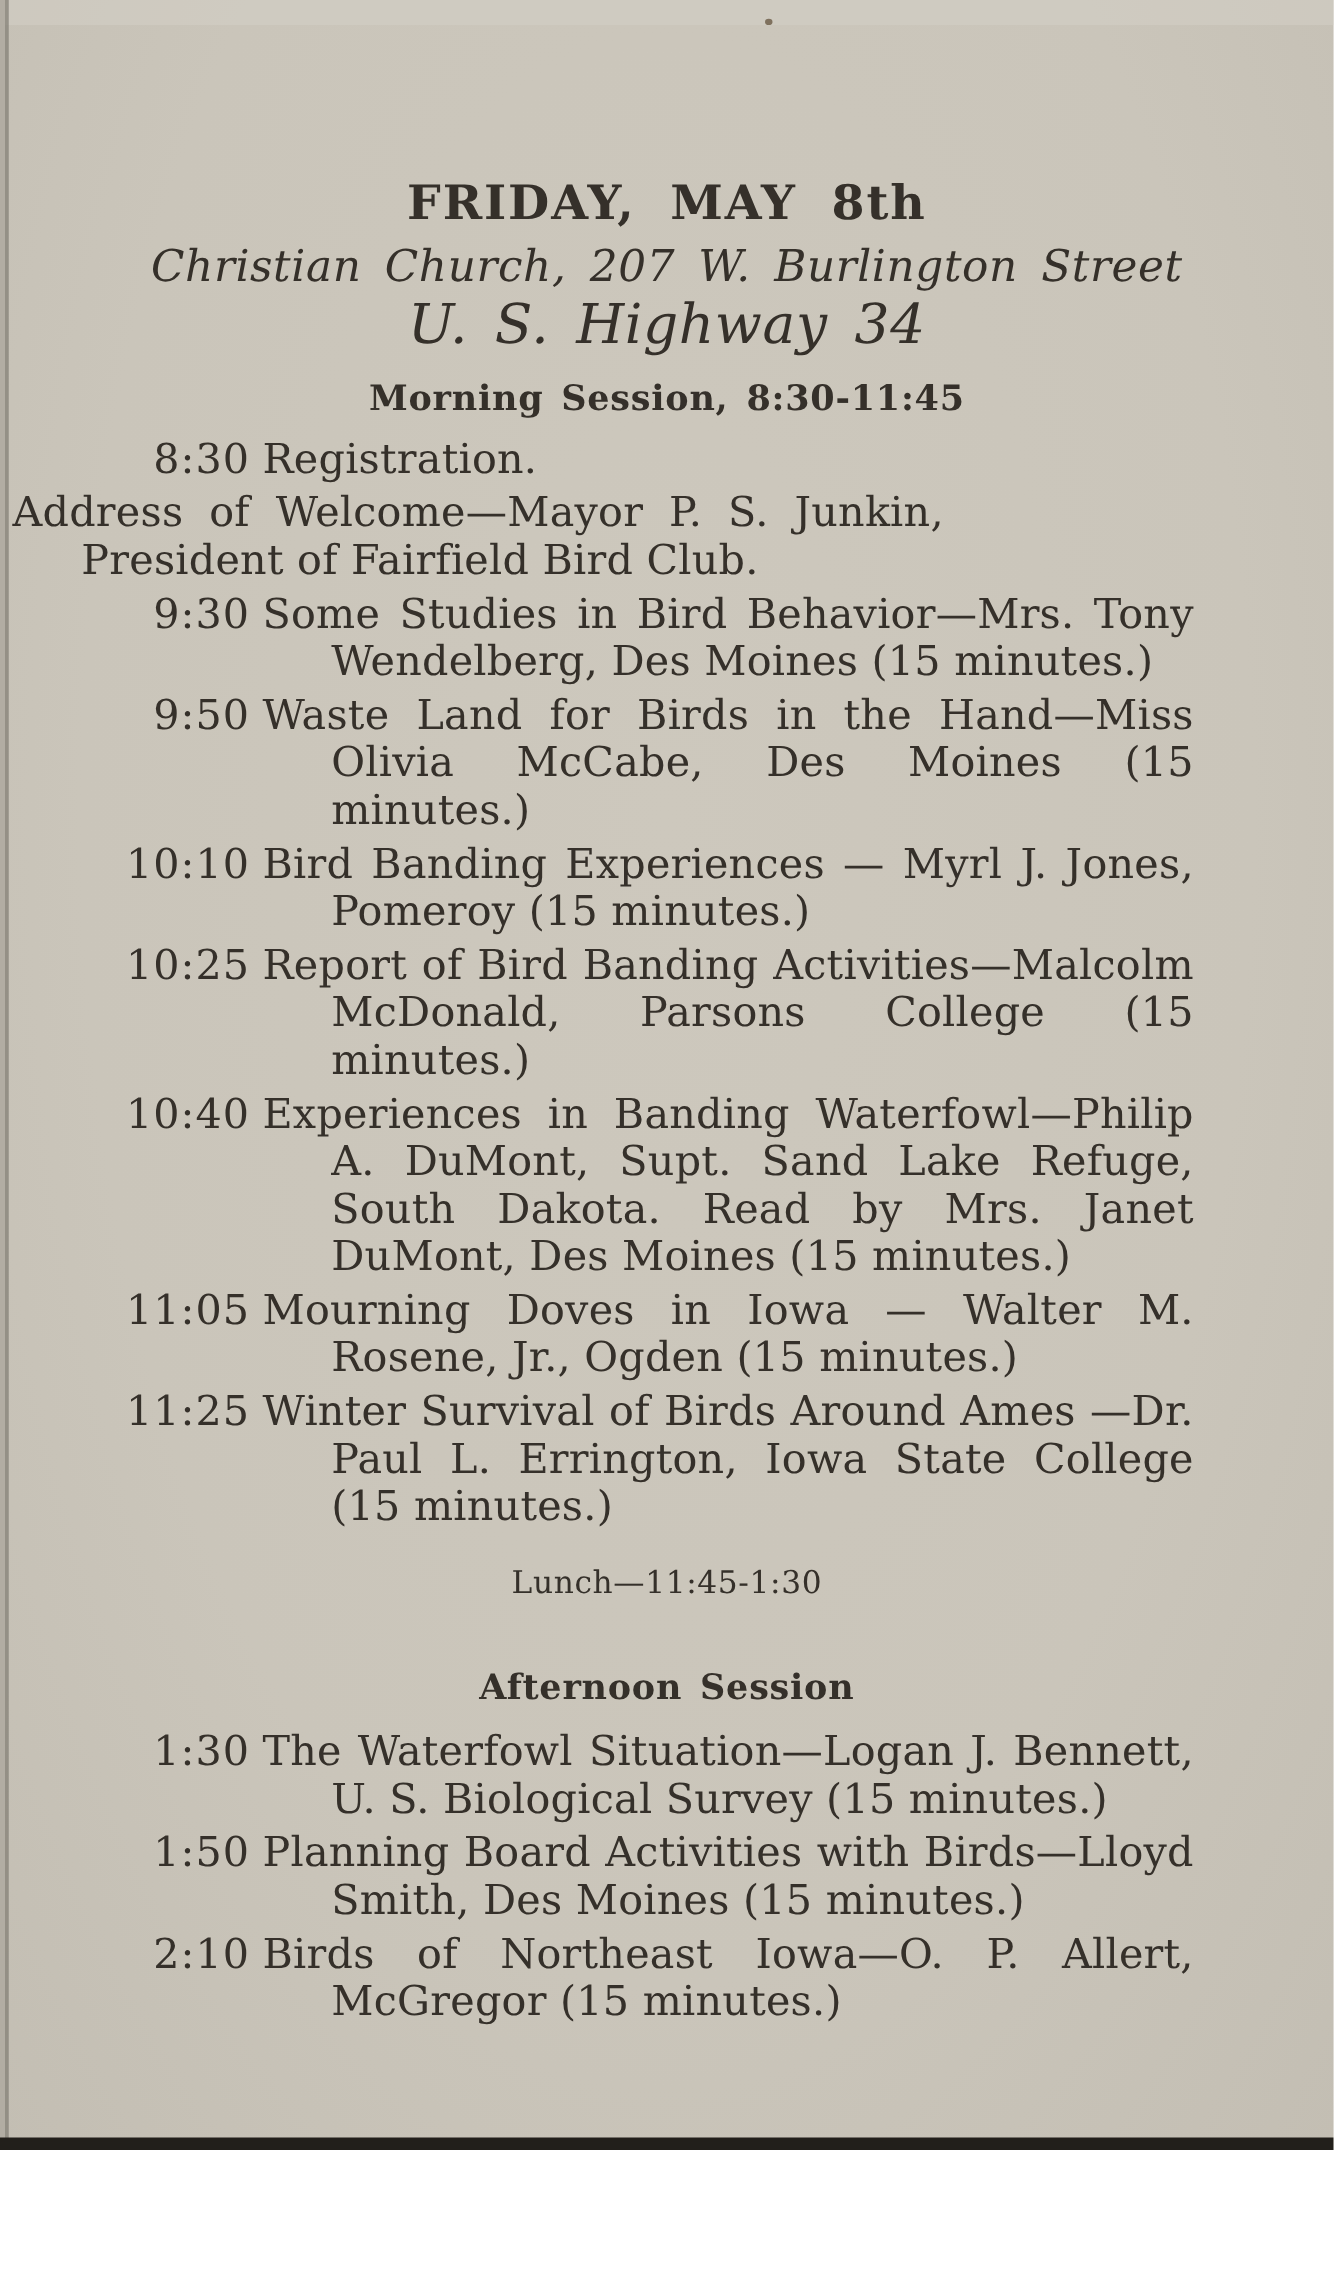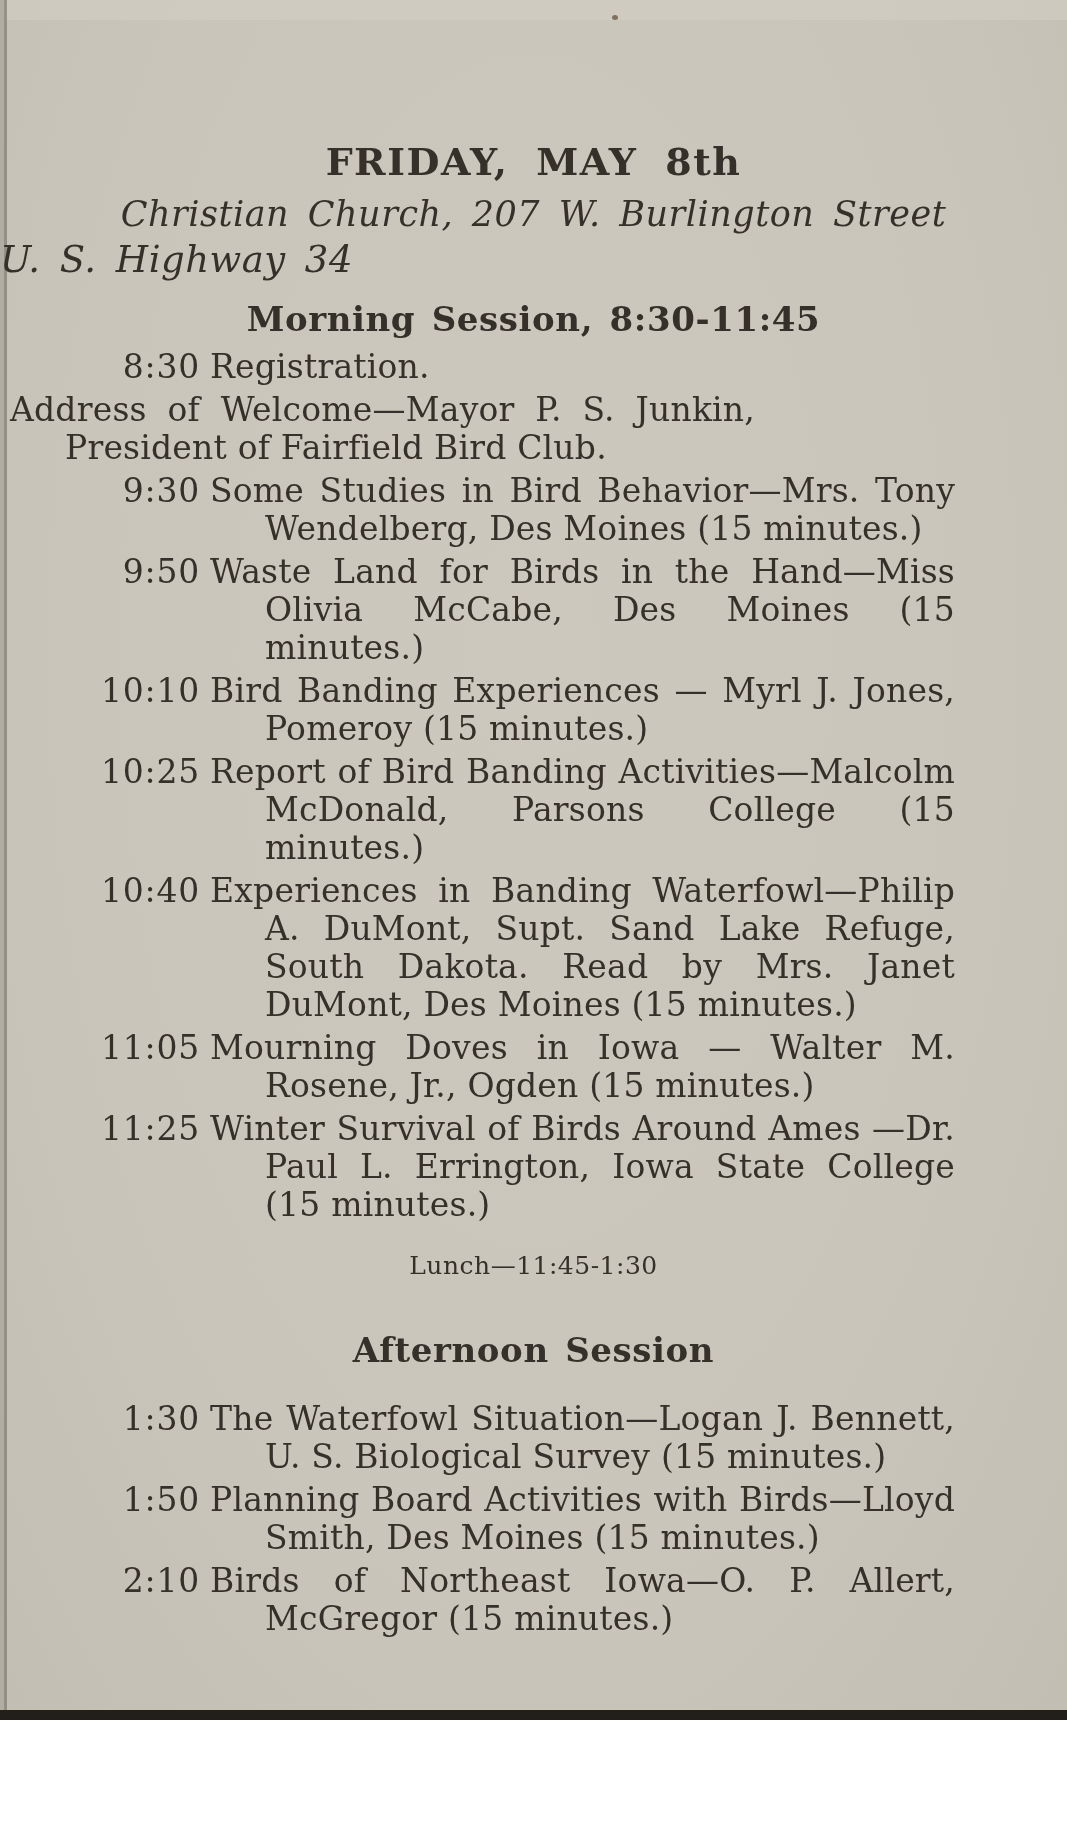--- a/index.html
+++ b/index.html
@@ -58,31 +58,32 @@
     margin-top: 9px;
     text-align: center;
     font-style: italic;
     font-size: 35px;
     line-height: 42px;
     letter-spacing: 0.5px;
     word-spacing: 7px;
   }
   .highway {
     margin-top: 4px;
+    text-align: center;
     font-style: italic;
-    font-size: 37px;
+    font-size: 44px;
     line-height: 42px;
     letter-spacing: 0.5px;
     word-spacing: 7px;
   }
   .session-heading {
     margin-top: 18px;
     text-align: center;
     font-weight: bold;
-    font-size: 34px;
+    font-size: 28px;
     line-height: 40px;
     letter-spacing: 0.6px;
     word-spacing: 4px;
   }
   .schedule { margin-top: 9px; }
   .row { display: flex; margin-bottom: 5px; }
   .time {
     flex: 0 0 200px;
     text-align: right;
     font-size: 33px;
@@ -100,21 +101,21 @@
     letter-spacing: 0.2px;
   }
   .lunch {
     margin-top: 22px;
     text-align: center;
     font-size: 25px;
     line-height: 40px;
     letter-spacing: 0.5px;
   }
   .afternoon-heading { margin-top: 44px; }
-  .schedule-afternoon { margin-top: 30px; }
+  .schedule-afternoon { margin-top: 12px; }
 </style>
 </head>
 <body>
 
 <div class="page">
 
   <div class="edge-top"></div>
   <div class="edge-left-paper"></div>
   <div class="edge-left-line"></div>
   <div class="speck"></div>

